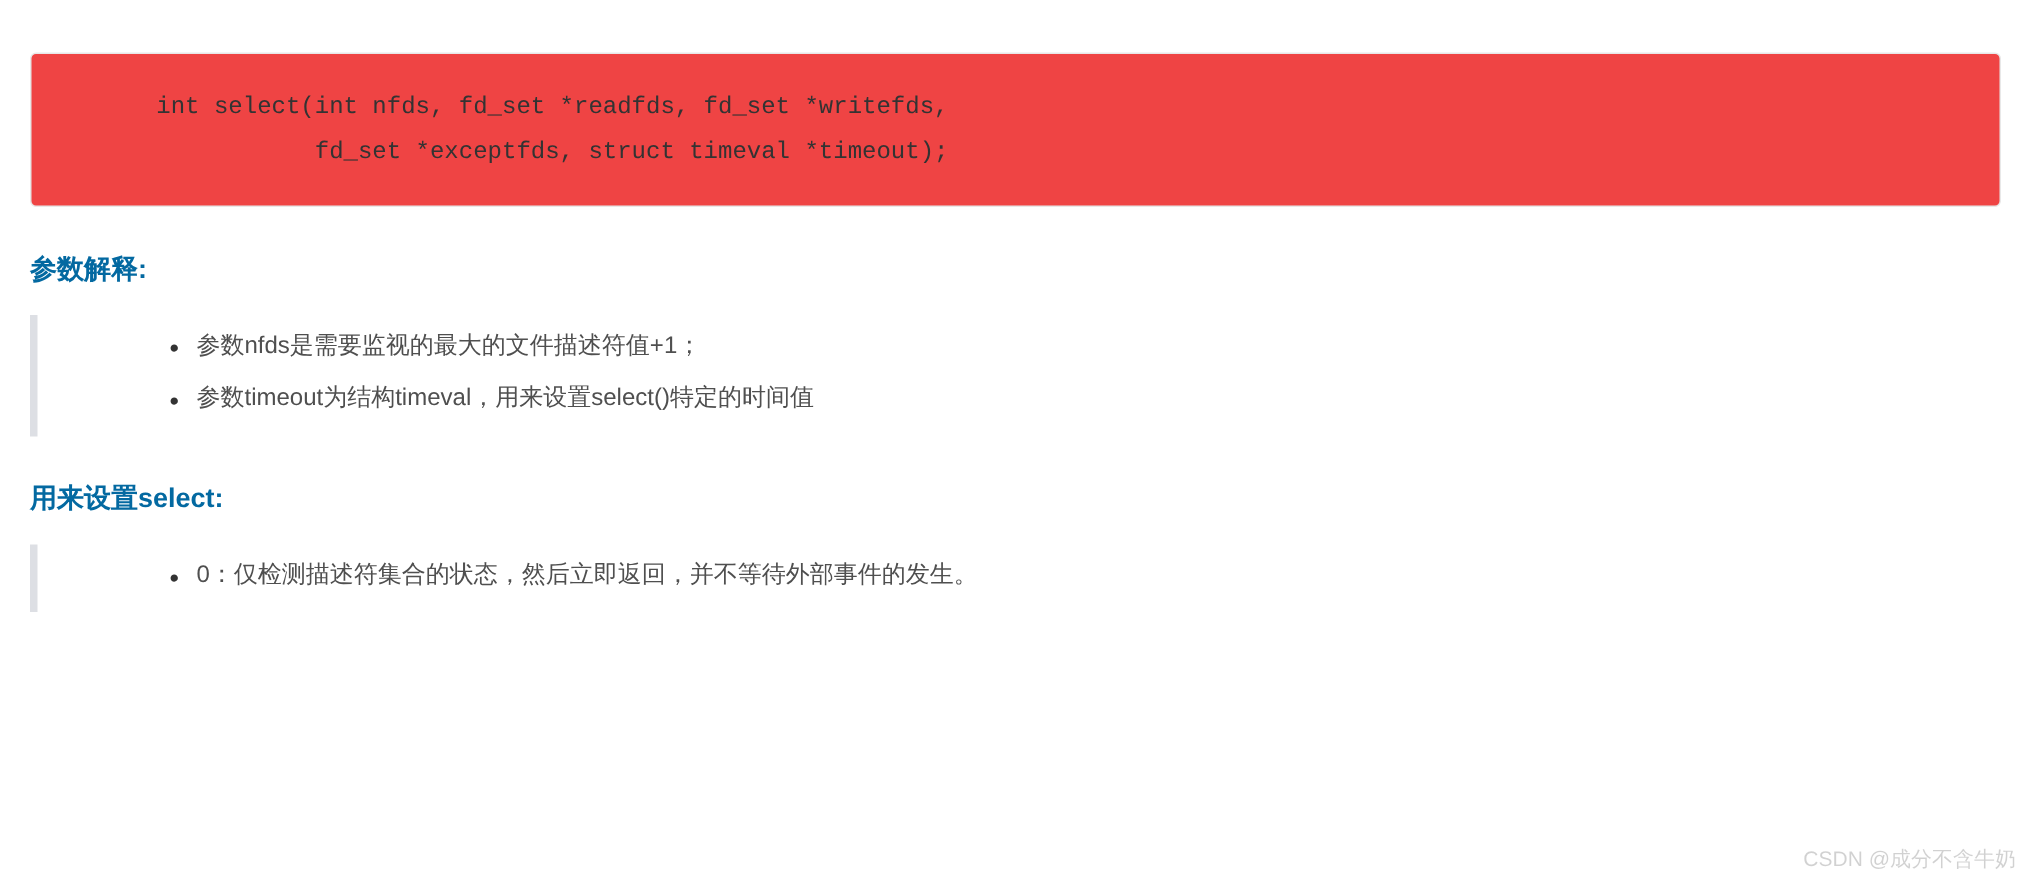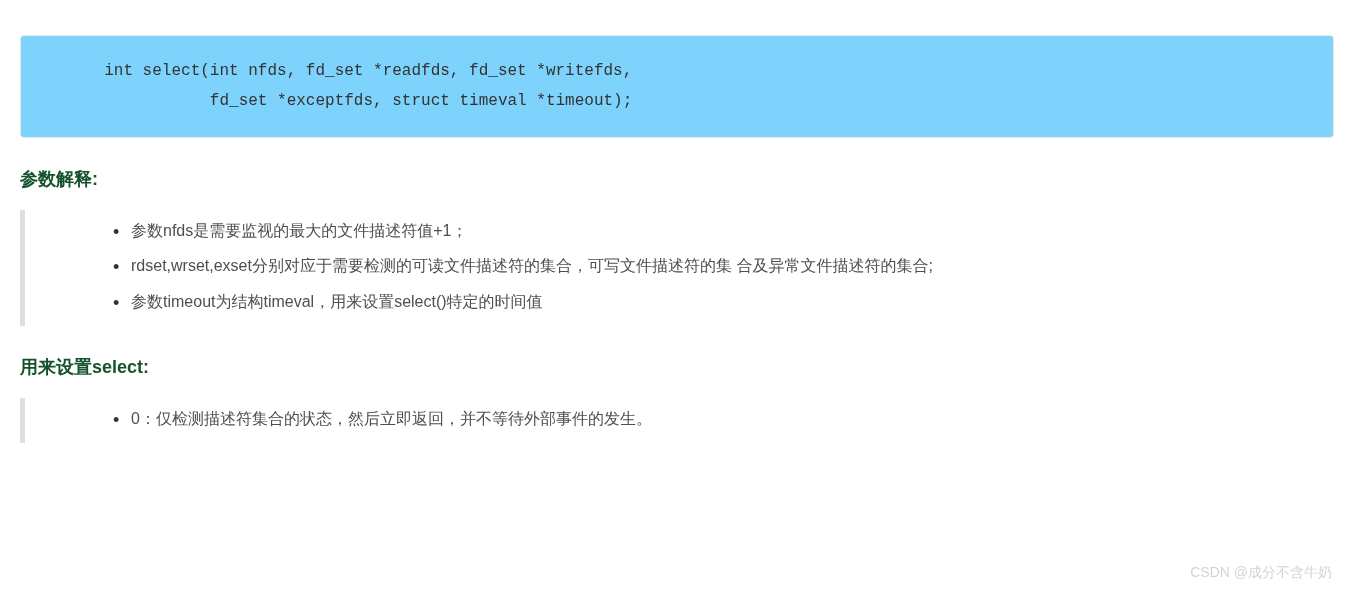--- a/index.html
+++ b/index.html
@@ -6,36 +6,36 @@
     body {
       font-family: -apple-system, BlinkMacSystemFont, "Segoe UI", "PingFang SC", "Hiragino Sans GB", "Microsoft YaHei", sans-serif;
       background: #ffffff;
       color: #4f4f4f;
       padding: 0 20px 20px 20px;
       width: 1354px;
       font-size: 16px;
       line-height: 1.8;
     }
     .code-block {
-      background: #7dd3fc;
+      background: #ef4444;
       border: 1px solid #e8e8e8;
       border-radius: 4px;
       padding: 20px 16px;
       margin-top: 35px;
       margin-bottom: 25px;
       font-family: "Courier New", Consolas, Monaco, monospace;
       font-size: 16px;
       white-space: pre;
       color: #333;
       line-height: 1.9;
     }
     h4.section-title {
       font-size: 18px;
       font-weight: bold;
-      color: #14532d;
+      color: #0369a1;
       margin: 25px 0 15px 0;
     }
     .blockquote {
       border-left: 5px solid #dddfe4;
       padding: 5px 0 5px 10px;
       margin-left: 0;
     }
     ul.bullet-list {
       list-style: none;
       padding-left: 55px;
@@ -52,40 +52,39 @@
     ul.bullet-list li::before {
       content: "•";
       position: absolute;
       left: -18px;
       top: 0;
       color: #333;
       font-size: 18px;
     }
     .watermark {
       position: fixed;
-      right: 22px;
+      right: 10px;
       bottom: 6px;
       color: rgba(0,0,0,0.18);
       font-size: 14px;
       font-family: -apple-system, sans-serif;
       pointer-events: none;
     }
   </style>
 </head>
 <body>
 
 <div class="code-block">       int select(int nfds, fd_set *readfds, fd_set *writefds,
                   fd_set *exceptfds, struct timeval *timeout);</div>
 
 <h4 class="section-title">参数解释:</h4>
 
 <div class="blockquote">
   <ul class="bullet-list">
     <li>参数nfds是需要监视的最大的文件描述符值+1；</li>
-    <li>rdset,wrset,exset分别对应于需要检测的可读文件描述符的集合，可写文件描述符的集 合及异常文件描述符的集合;</li>
     <li>参数timeout为结构timeval，用来设置select()特定的时间值</li>
   </ul>
 </div>
 
 <h4 class="section-title">用来设置select:</h4>
 
 <div class="blockquote">
   <ul class="bullet-list">
     <li>0：仅检测描述符集合的状态，然后立即返回，并不等待外部事件的发生。</li>
   </ul>

